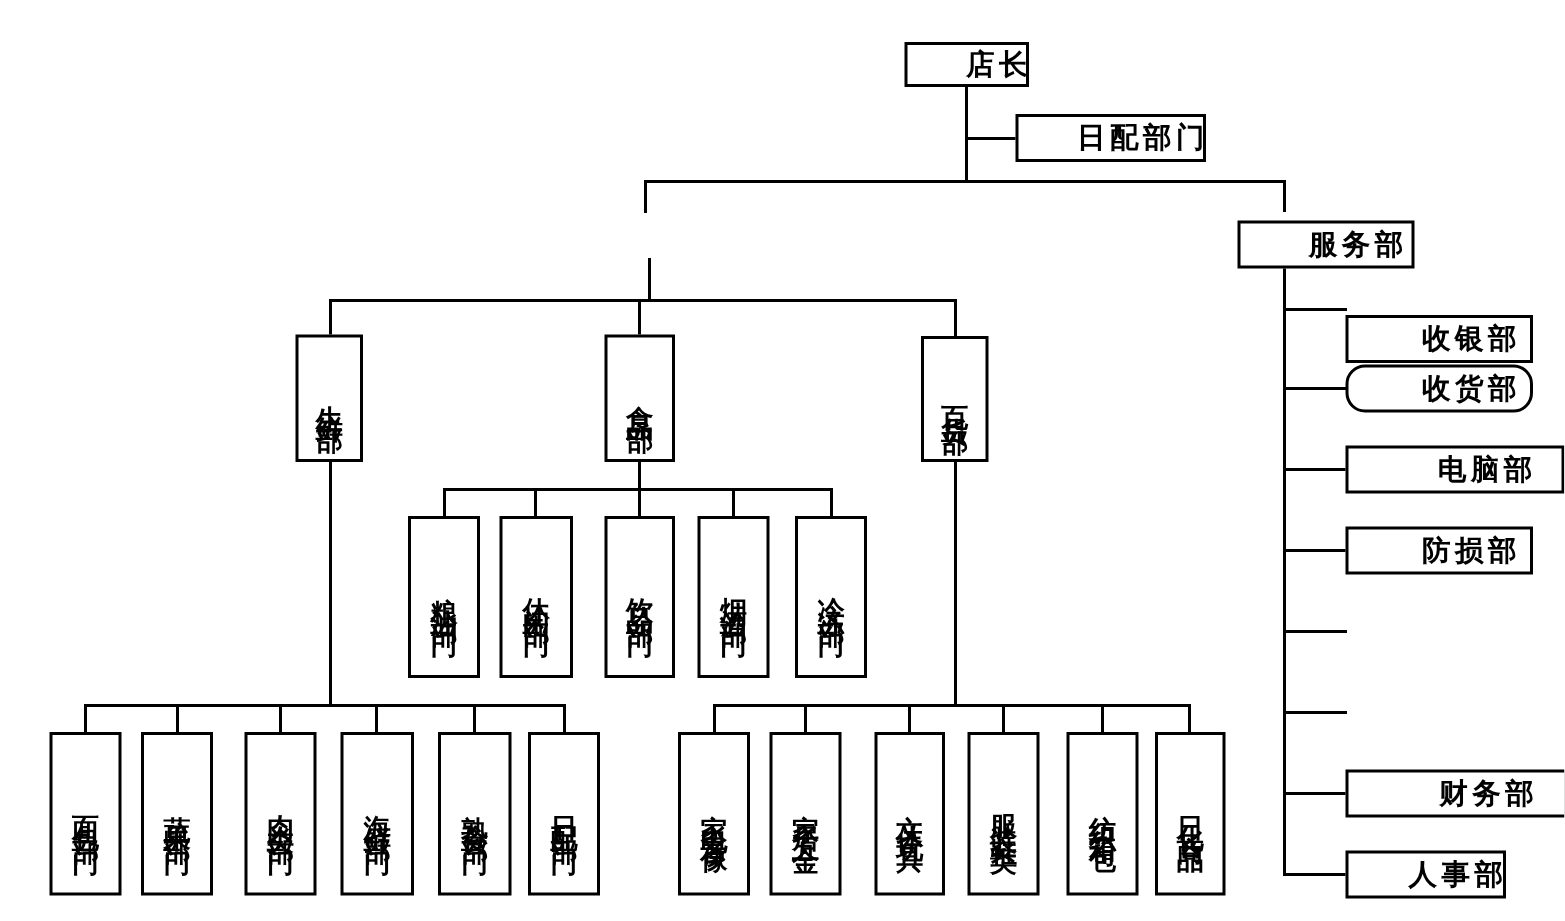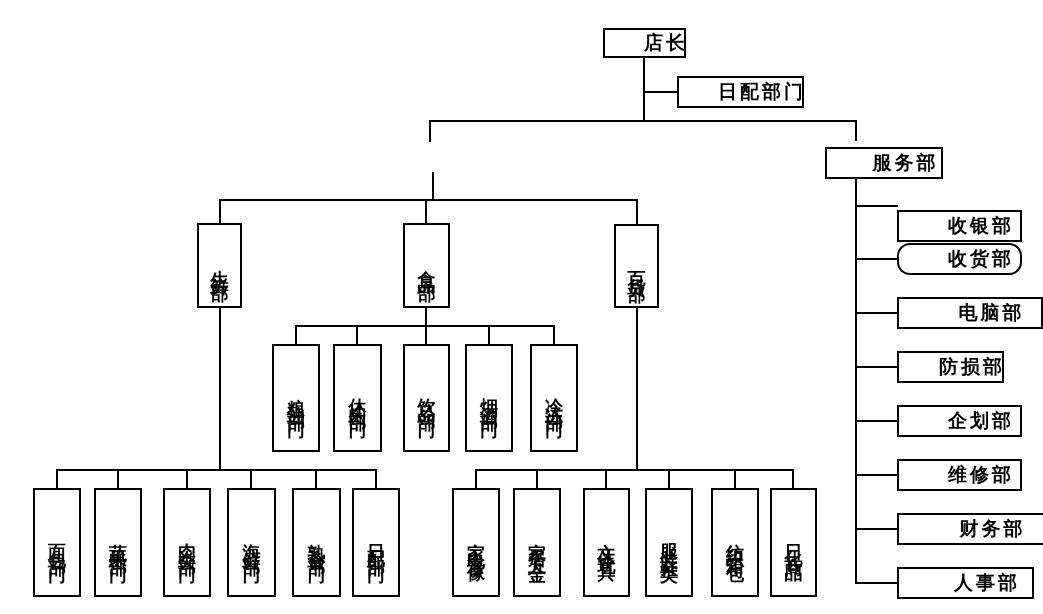--- a/index.html
+++ b/index.html
@@ -145,19 +145,17 @@
   <div class="vnode" style="left:711px;top:488px;width:48px;height:109px;">
     <span class="vtext">纺织箱包</span>
   </div>
   <div class="vnode" style="left:770px;top:488px;width:47px;height:109px;">
     <span class="vtext">日化商品</span>
   </div>
 
   <div class="node" style="left:897px;top:190px;width:125px;height:32px;margin-top:20px;">收银部</div>
   <div class="node" style="left:897px;top:243px;width:125px;height:32px;border-radius:13px;">收货部</div>
   <div class="node" style="left:897px;top:297px;width:146px;height:32px;">电脑部</div>
-  <div class="node" style="left:897px;top:351px;width:107px;height:32px;">防损部</div>
-  <div class="node" style="left:897px;top:405px;width:125px;height:32px;">企划部</div>
-  <div class="node" style="left:897px;top:459px;width:125px;height:32px;">维修部</div>
+  <div class="node" style="left:897px;top:351px;width:125px;height:32px;">防损部</div>
   <div class="node" style="left:897px;top:513px;width:148px;height:32px;">财务部</div>
-  <div class="node" style="left:897px;top:567px;width:137px;height:32px;">人事部</div>
+  <div class="node" style="left:897px;top:567px;width:107px;height:32px;">人事部</div>
 
 </div>
 
 </body></html>

